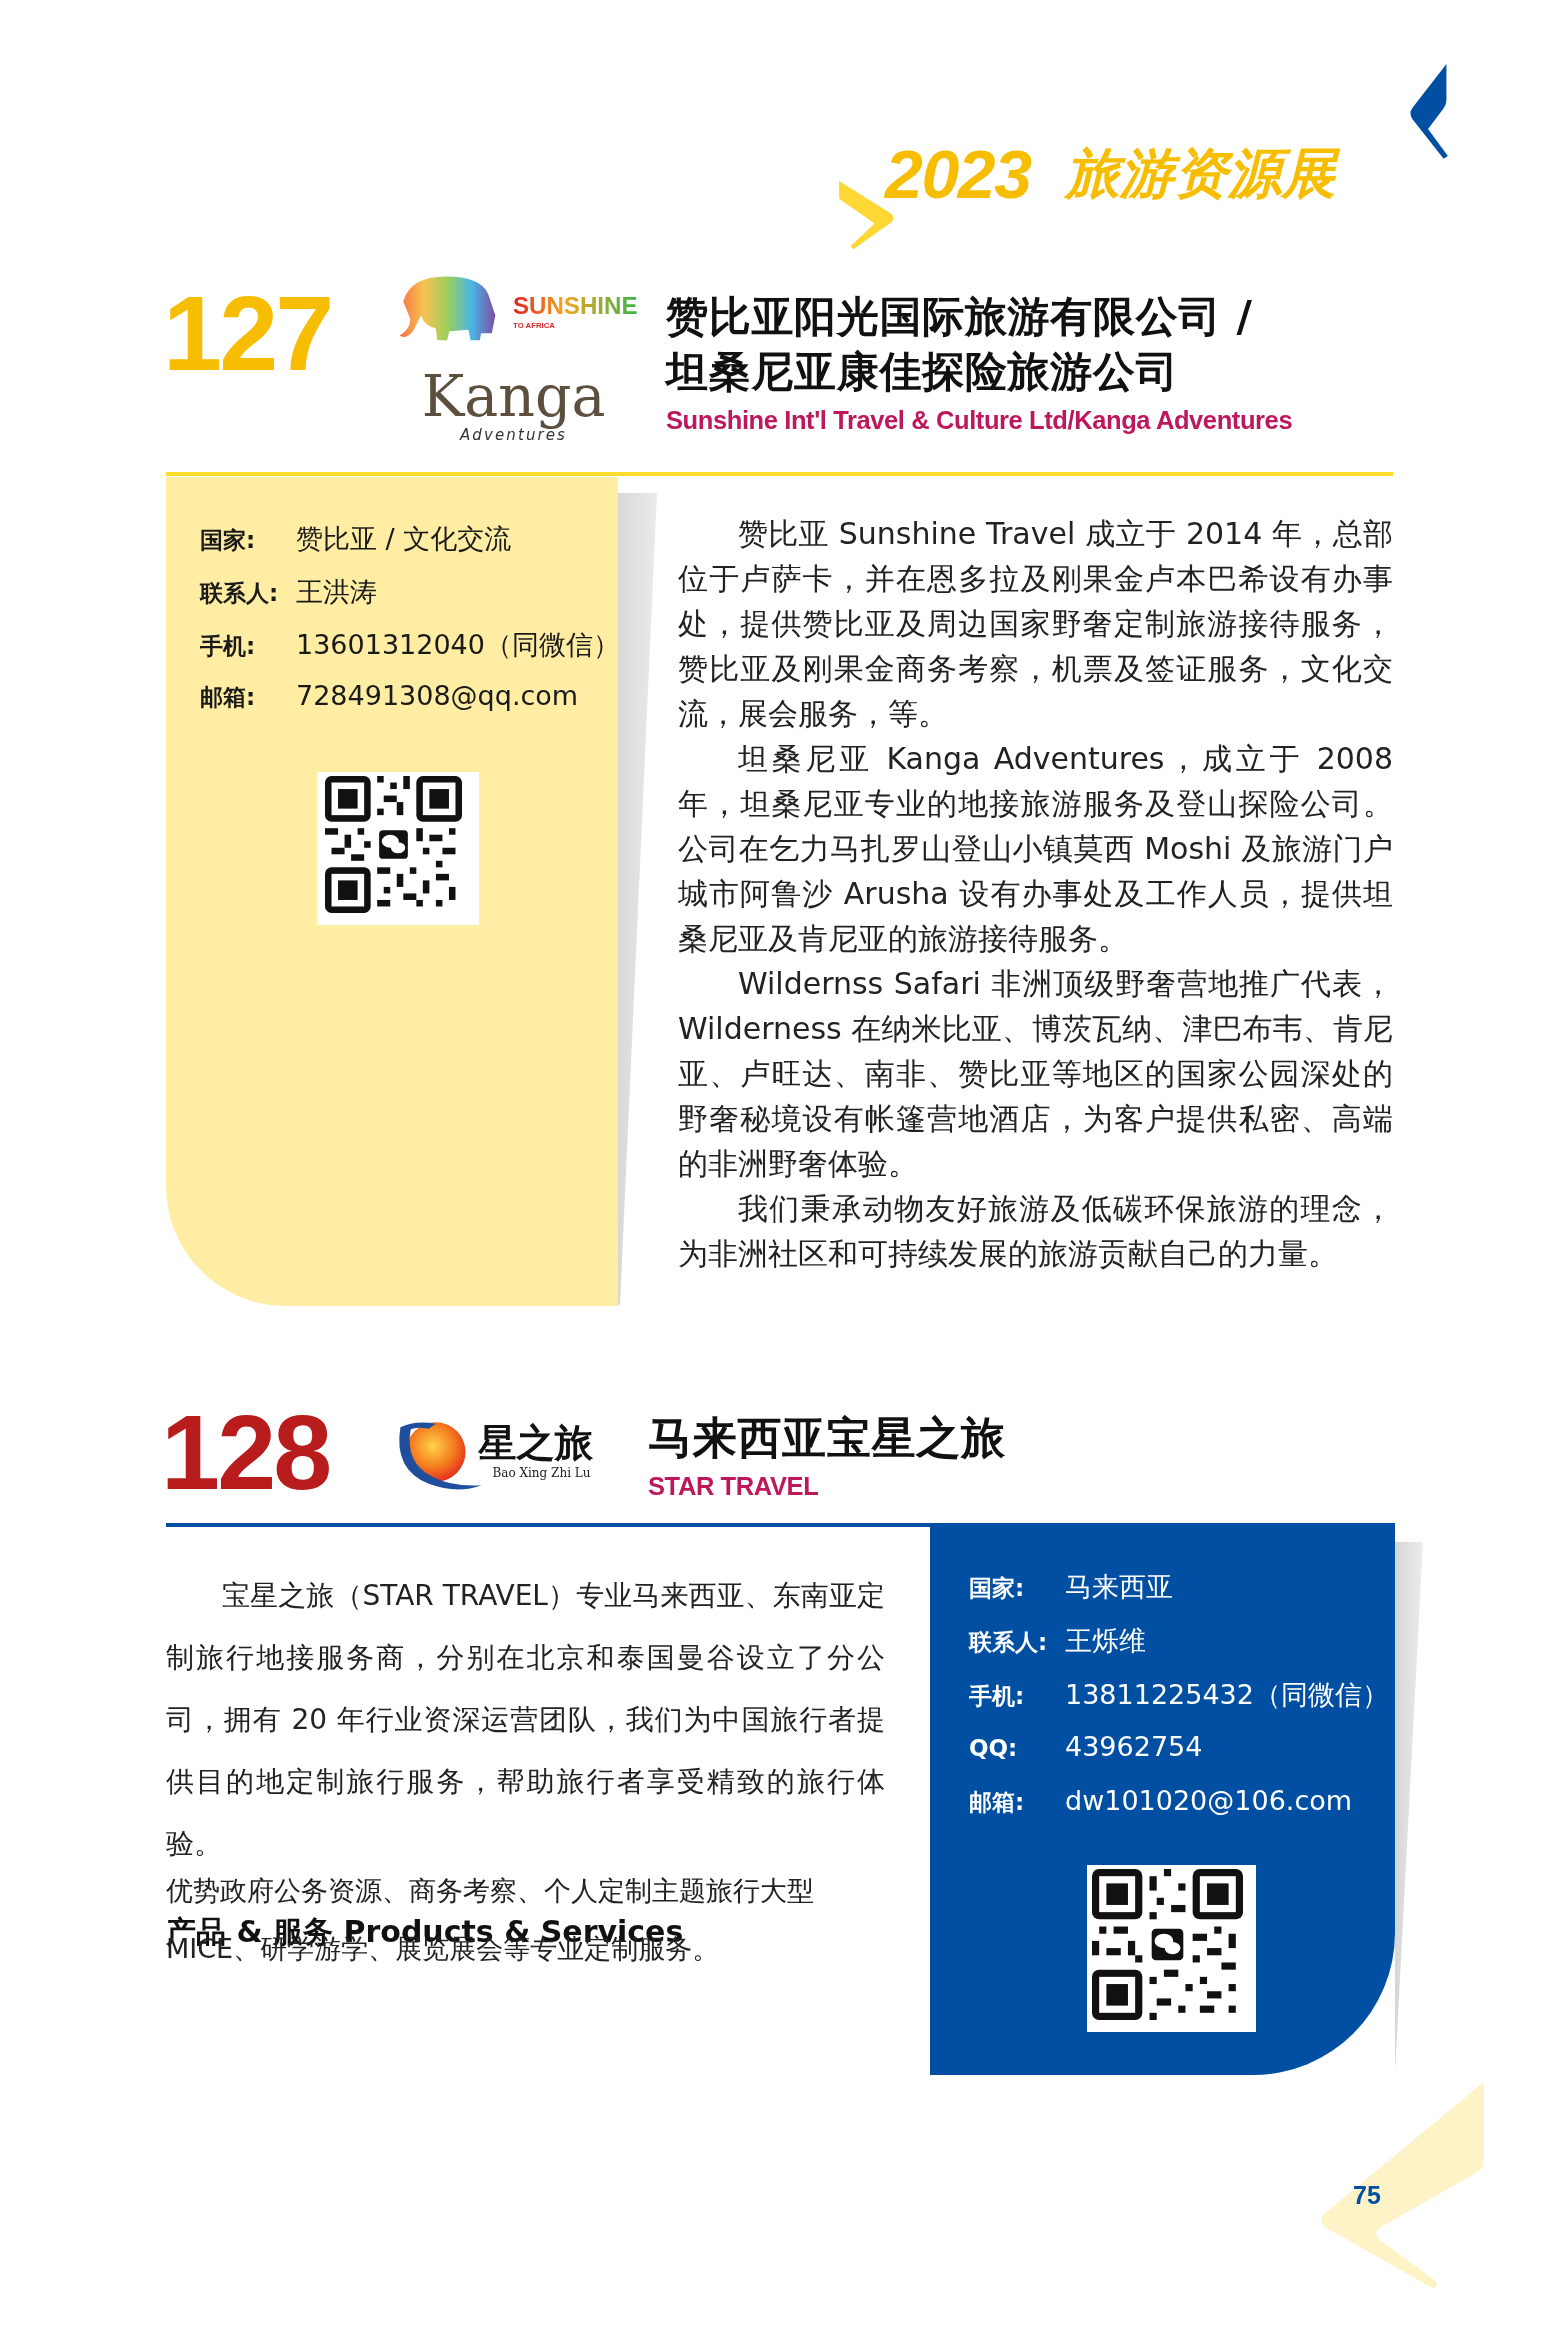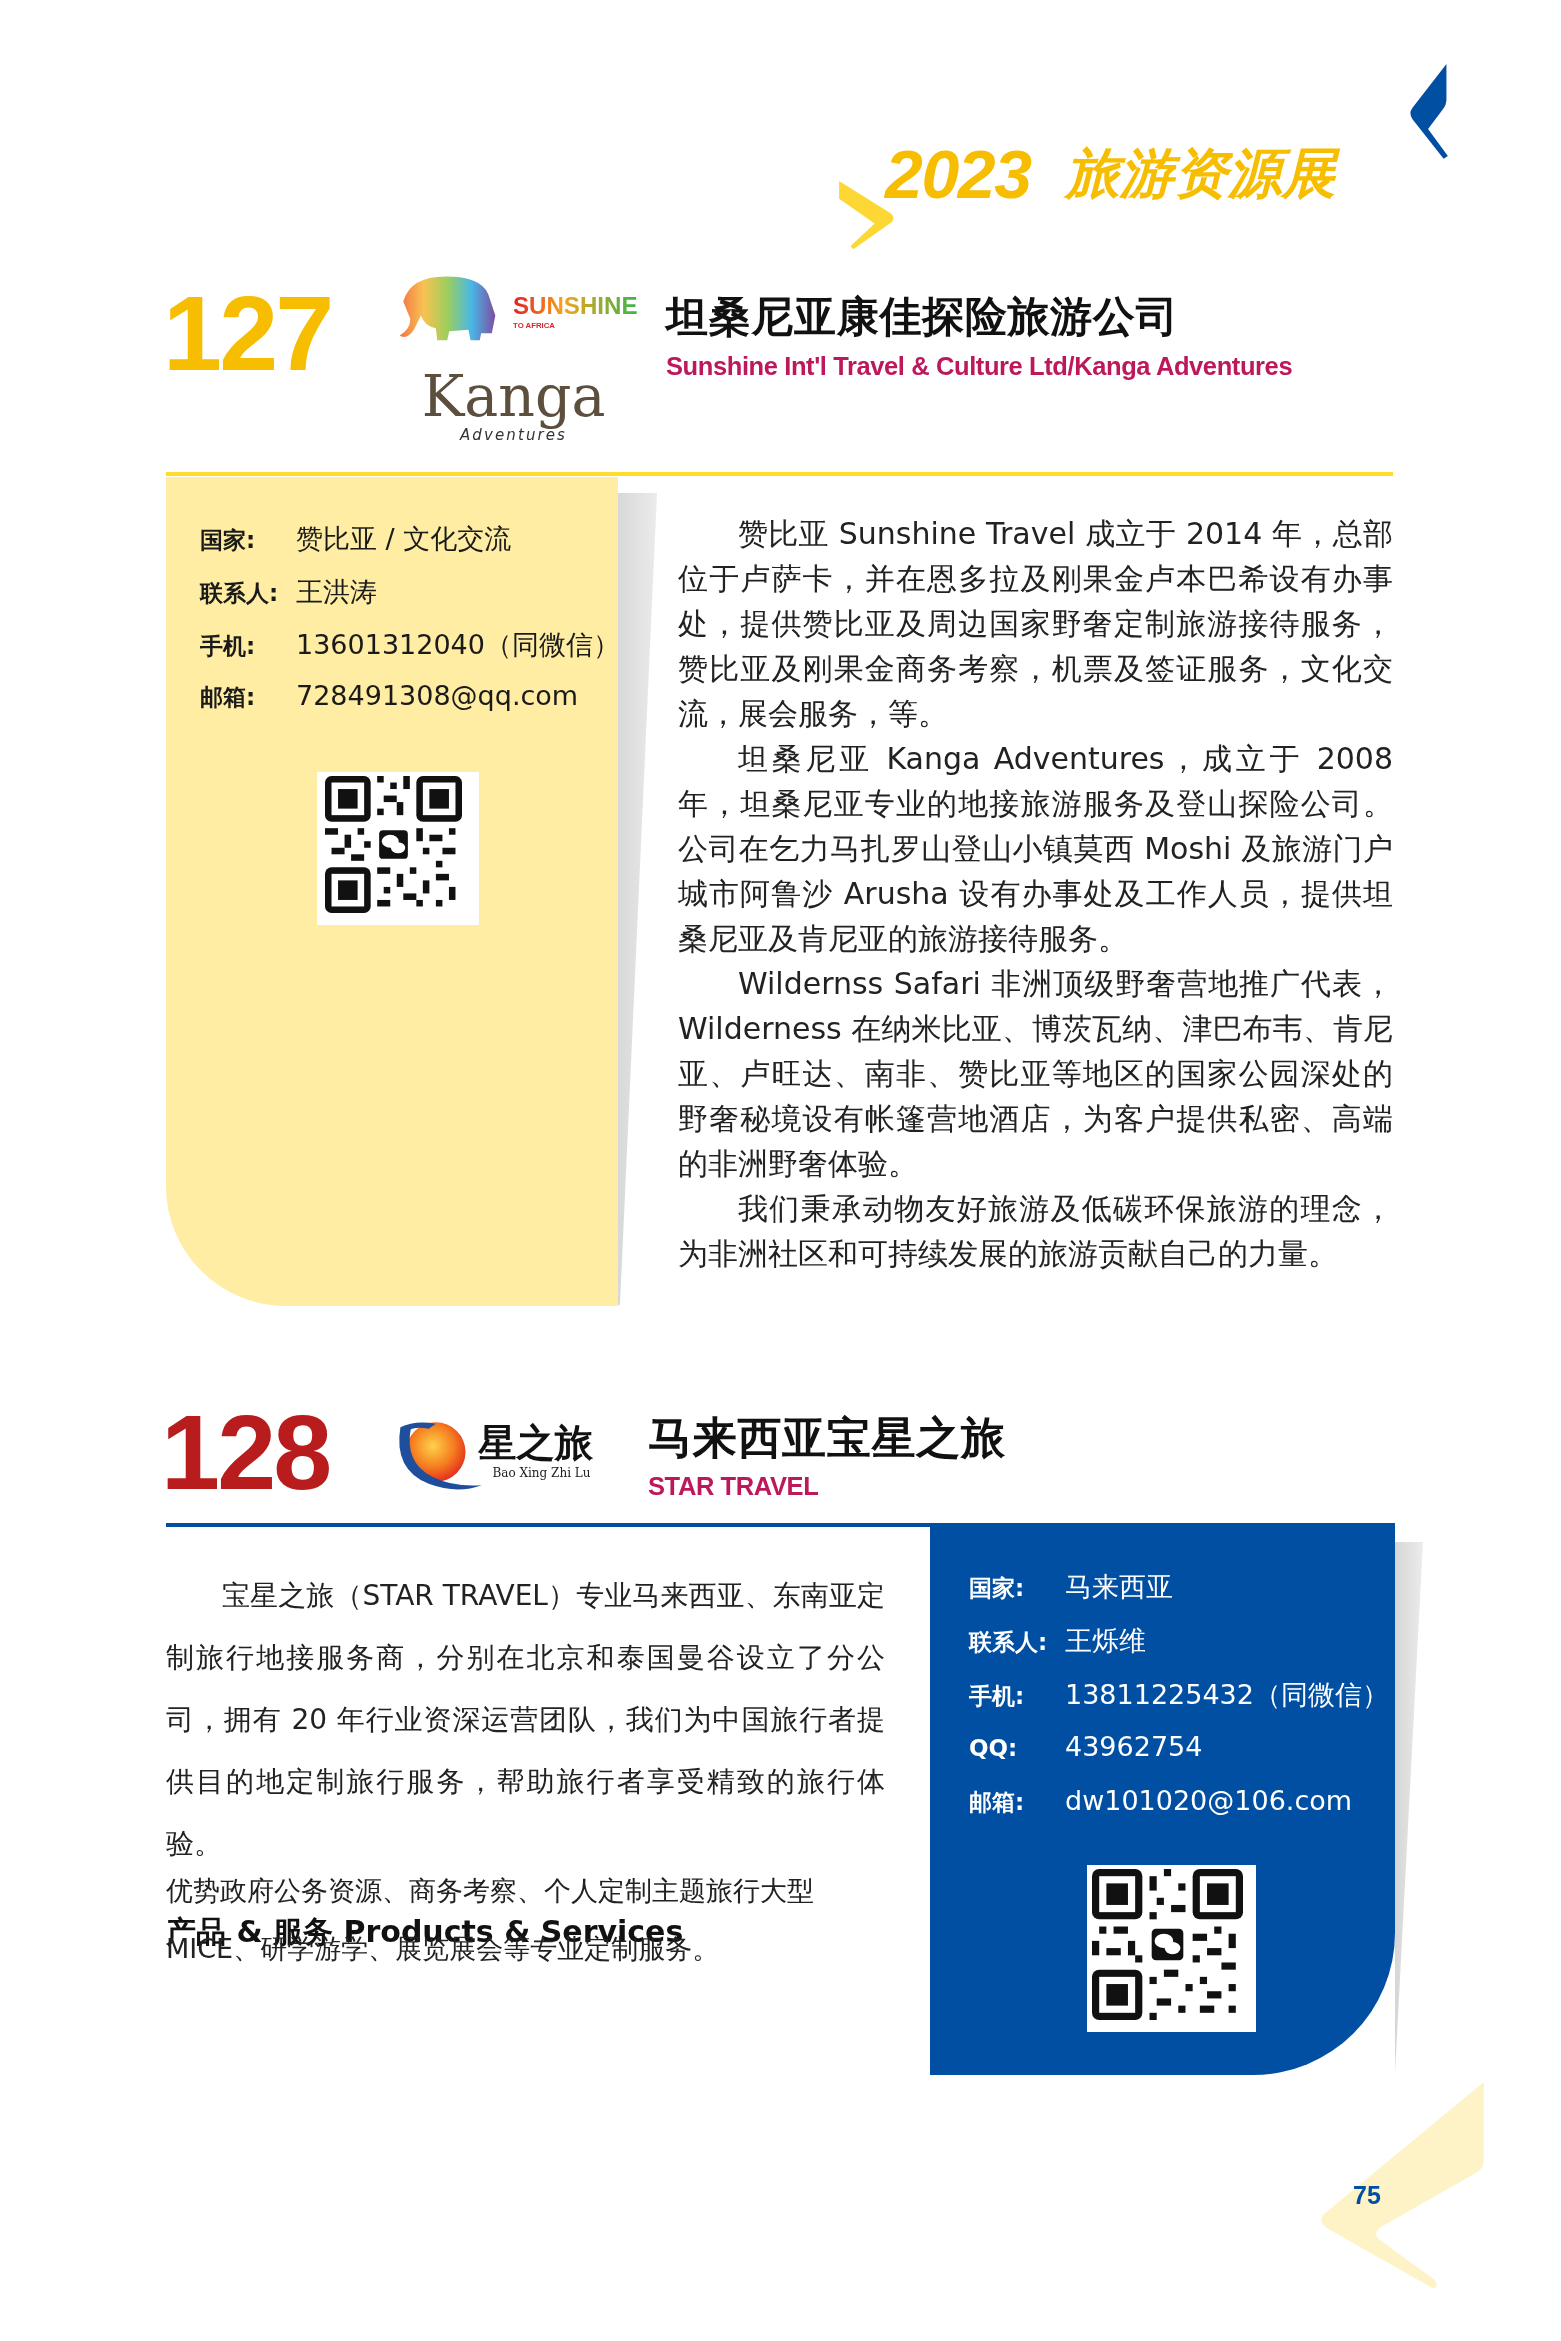--- a/index.html
+++ b/index.html
@@ -125,20 +125,21 @@
     <text x="185" y="58" font-family="Liberation Sans, sans-serif" font-weight="700" font-size="34" fill="url(#sunTxt)">SUNSHINE</text>
     <text x="185" y="78" font-family="Liberation Sans, sans-serif" font-weight="700" font-size="11" fill="#d9262c">TO AFRICA</text>
   </svg>
 </div>
 <div class="abs logo-kanga">
   <div class="kanga-word">Kanga</div>
   <div class="kanga-sub">Adventures</div>
 </div>
 
 <div class="abs title127">
+  <div class="title-cn">赞比亚阳光国际旅游有限公司 /</div>
   <div class="title-cn">坦桑尼亚康佳探险旅游公司</div>
   <div class="title-en">Sunshine Int'l Travel &amp; Culture Ltd/Kanga Adventures</div>
 </div>
 <div class="abs rule-yellow"></div>
 
 <div class="abs panel127"></div>
 <div class="abs shadow-wedge127"></div>
 
 <div class="info info127">
   <div class="info-row">

